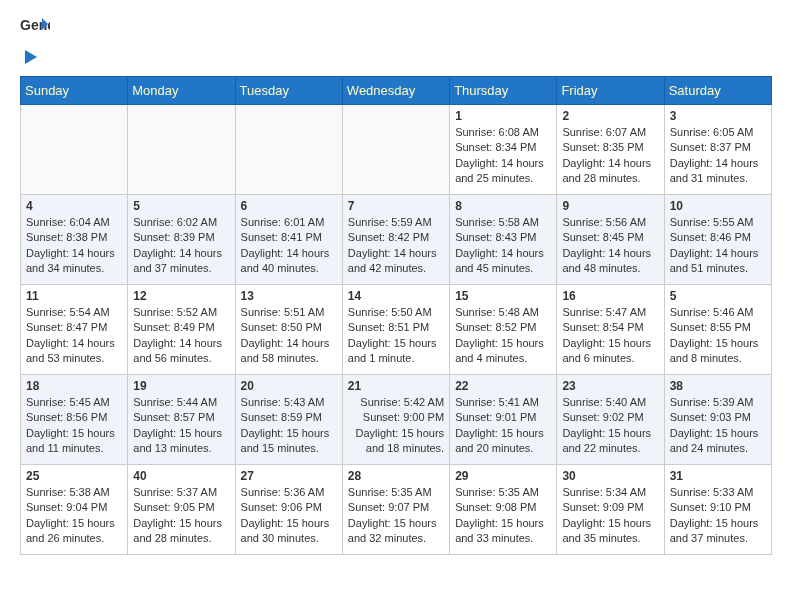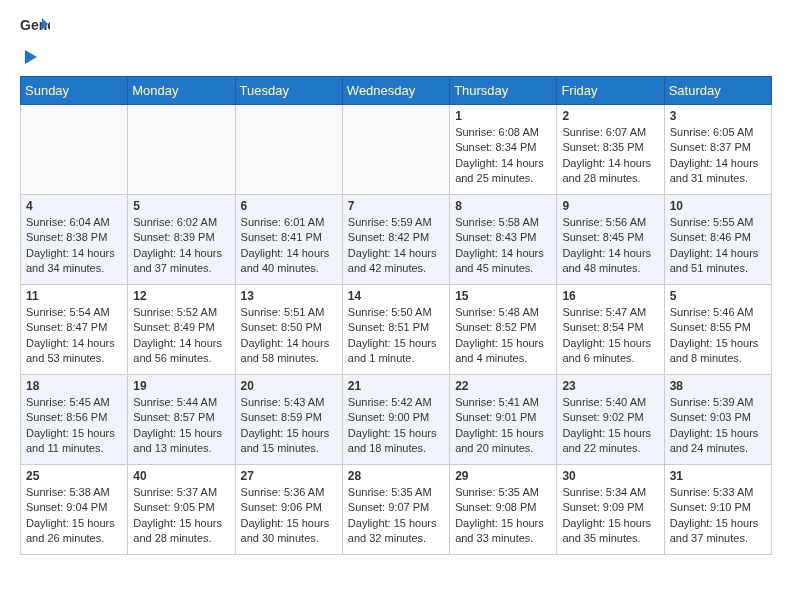--- a/index.html
+++ b/index.html
@@ -274,21 +274,21 @@
           </td>
           <td>
             <div class="day-number">20</div>
             <div class="day-info" style="white-space: pre-line;">Sunrise: 5:43 AM
 Sunset: 8:59 PM
 Daylight: 15 hours
 and 15 minutes.</div>
           </td>
           <td>
             <div class="day-number">21</div>
-            <div class="day-info" style="white-space: pre-line;">Sunrise: 5:42 AM
+            <div class="day-info" style="white-space: pre-line; text-align: right;">Sunrise: 5:42 AM
 Sunset: 9:00 PM
 Daylight: 15 hours
 and 18 minutes.</div>
           </td>
           <td>
             <div class="day-number">22</div>
             <div class="day-info" style="white-space: pre-line;">Sunrise: 5:41 AM
 Sunset: 9:01 PM
 Daylight: 15 hours
 and 20 minutes.</div>

